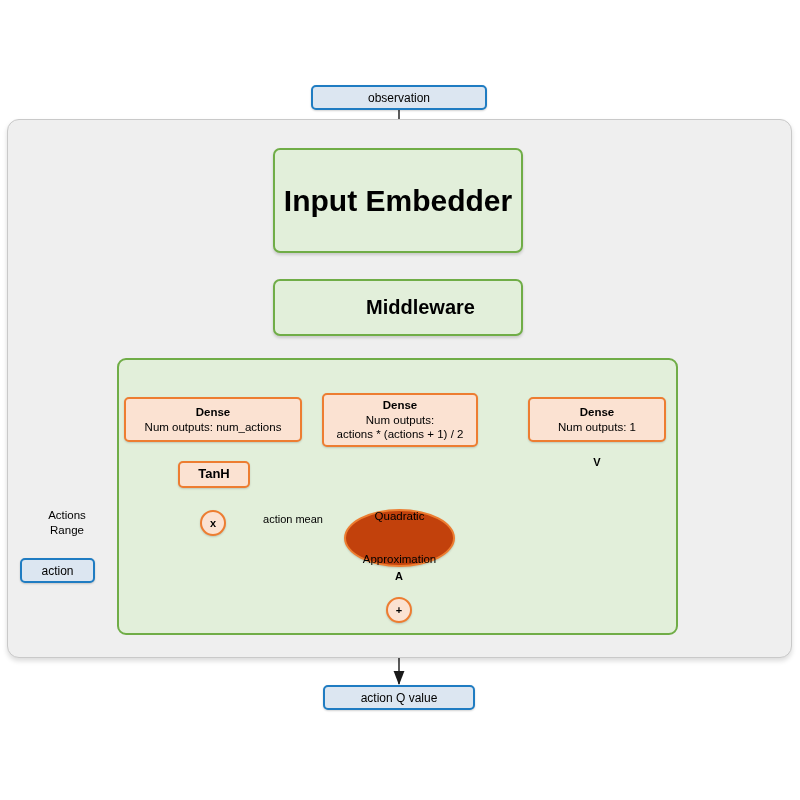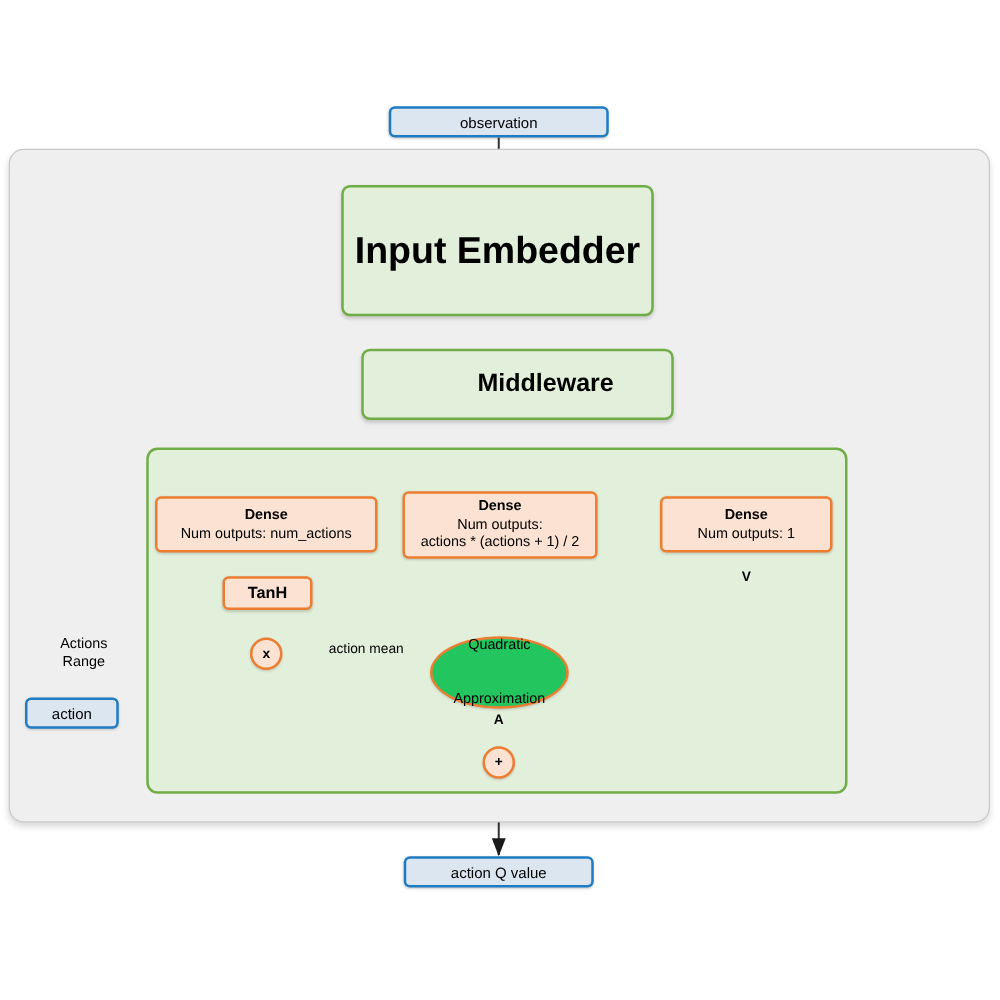--- a/index.html
+++ b/index.html
@@ -58,21 +58,21 @@
   .orange-box .ttl { font-weight: bold; }
   .op-circle {
     background: #fbe2d2;
     border: 2.5px solid #ed7d31;
     border-radius: 50%;
     font-size: 11px;
     font-weight: bold;
     box-shadow: 0 1px 2px rgba(0,0,0,0.16);
   }
   .ellipse-node {
-    background: #22c55e;
+    background: #c2410c;
     border: 2.5px solid #ed7d31;
     border-radius: 50%;
     font-size: 11.5px;
     line-height: 1.3;
     box-shadow: 0 1px 2px rgba(0,0,0,0.16);
     gap: 28px;
   }
   .outer-frame {
     position: absolute;
     box-sizing: border-box;
@@ -162,21 +162,21 @@
   </svg>
 
   <div class="node io-box" style="left:311px; top:85px; width:176px; height:25px;">
     <span>observation</span>
   </div>
 
   <div class="node green-box" style="left:273px; top:148px; width:250px; height:105px; font-size:30px;">
     <span>Input Embedder</span>
   </div>
 
-  <div class="node green-box" style="left:289px; top:279px; width:250px; height:57px; font-size:20px;padding-left:45px;">
+  <div class="node green-box" style="left:273px; top:279px; width:250px; height:57px; font-size:20px;padding-left:45px;">
     <span>Middleware</span>
   </div>
 
 
   <div class="free-label side-label" style="left:38px; top:508px; width:58px;">Actions
 Range</div>
 
   <div class="node orange-box" style="left:124px; top:397px; width:178px; height:45px;">
     <span class="ttl">Dense</span>
     <span>Num outputs: num_actions</span>

